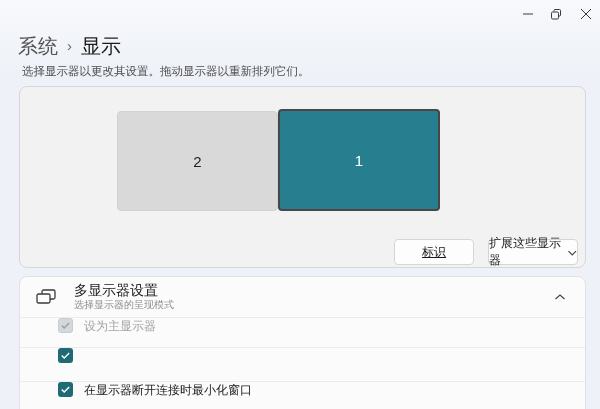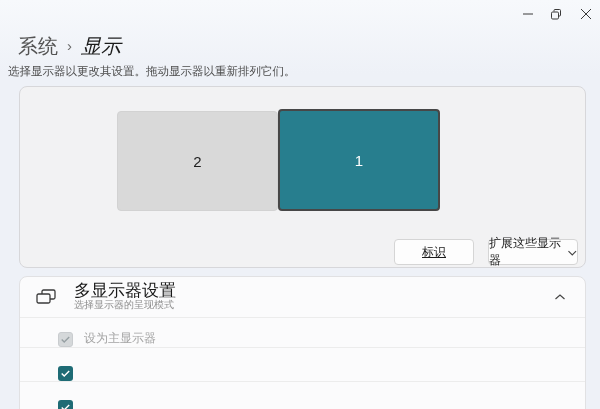--- a/index.html
+++ b/index.html
@@ -10,46 +10,46 @@
   
   .titlebar { position:absolute; top:0; left:0; right:0; height:28px; }
   .win-controls { position:absolute; top:0; right:0; height:28px; display:flex; }
   .win-btn { width:29px; height:28px; display:flex; align-items:center; justify-content:center; color:#3a3a3a; cursor:pointer; }
   .win-btn svg { display:block; }
 
   
   .breadcrumb { position:absolute; left:18px; top:33px; display:flex; align-items:center; font-size:20px; line-height:24px; }
   .crumb-parent { color:#545454; }
   .crumb-sep { color:#6a6a6a; font-size:15px; margin:0 9px; padding-top:1px; }
-  .crumb-current { color:#1b1b1b; font-weight:500;font-style:italic; }
-  .subtitle { position:absolute; left:8px; top:64px; font-size:11.5px; color:#4c4c4c; }
+  .crumb-current { color:#1b1b1b; font-weight:500; }
+  .subtitle { position:absolute; left:22px; top:64px; font-size:11.5px; color:#4c4c4c; }
 
   
   .display-card { position:absolute; left:19px; top:86px; width:567px; height:182px;
     background:#f2f2f3; border:1px solid #d7d7da; border-radius:8px; }
   .monitor { position:absolute; display:flex; align-items:center; justify-content:center; font-size:15px; border-radius:4px; cursor:pointer; }
   .monitor-2 { left:97px; top:24px; width:161px; height:100px; background:#d9d9d9; border:1px solid #d2d2d2; color:#1f1f1f; }
   .monitor-1 { left:258px; top:22px; width:162px; height:102px; background:#277e8e; border:2px solid #474747; color:#ffffff; }
   .panel-btn { position:absolute; top:152px; height:26px; background:#fdfdfd; border:1px solid #d5d5d5; border-radius:4px;
     display:flex; align-items:center; justify-content:center; font-size:12px; color:#1b1b1b; cursor:pointer; }
   .identify-btn { left:374px; width:80px;text-decoration:underline; }
   .arrange-btn { left:468px; width:90px; }
   .arrange-btn svg { margin-top:1px; }
 
   
   .settings-card { position:absolute; left:19px; top:276px; width:567px; height:150px;
     background:#fbfbfc; border:1px solid #e1e1e3; border-radius:8px 8px 0 0; overflow:hidden; }
   .card-header { height:40px; display:flex; align-items:center; padding:0 20px 0 14px; cursor:pointer; }
   .card-header-icon { width:24px; display:flex; justify-content:center; margin-right:16px; color:#3a3a3a; }
   .card-header-text { display:flex; flex-direction:column; justify-content:center; }
-  .card-title { font-size:17px; color:#191919; line-height:15px; }
+  .card-title { font-size:14px; color:#191919; line-height:15px; }
   .card-sub { font-size:10px; color:#8d8d8d; line-height:13px; }
   .chevron-up { margin-left:auto; color:#454545; display:flex; }
 
-  .check-row { display:flex; align-items:flex-end; padding-left:38px; border-top:1px solid #ececec; background:#fbfbfc; cursor:pointer; }
+  .check-row { display:flex; align-items:flex-start; padding-left:38px; border-top:1px solid #ececec; background:#fbfbfc; cursor:pointer; }
   .row-h30 { height:30px; } .row-h34 { height:34px; }
   .checkbox { width:15px; height:15px; border-radius:3px; display:flex; align-items:center; justify-content:center; flex:0 0 auto; }
   .checkbox.checked { background:#1e6b75; }
   .checkbox.disabled { background:#d5d8da; border:1px solid #c9cccf; }
   .check-label { font-size:12px; color:#1b1b1b; margin-left:11px; }
   .check-label.disabled { color:#a3a3a3; }
 </style>
 </head>
 <body>
 
@@ -137,16 +137,17 @@
           </svg>
       </span>
     </div>
 
     <div class="check-row row-h34">
       <span class="checkbox checked">
         <svg width="9" height="7" viewBox="0 0 9 7" fill="none" stroke="#ffffff" stroke-width="1.4">
             <polyline points="0.7,3.4 3.2,5.9 8.2,0.9"></polyline>
           </svg>
       </span>
+      <span class="check-label">在显示器断开连接时最小化窗口</span>
     </div>
   </div>
 
 </div>
 
 </body></html>

